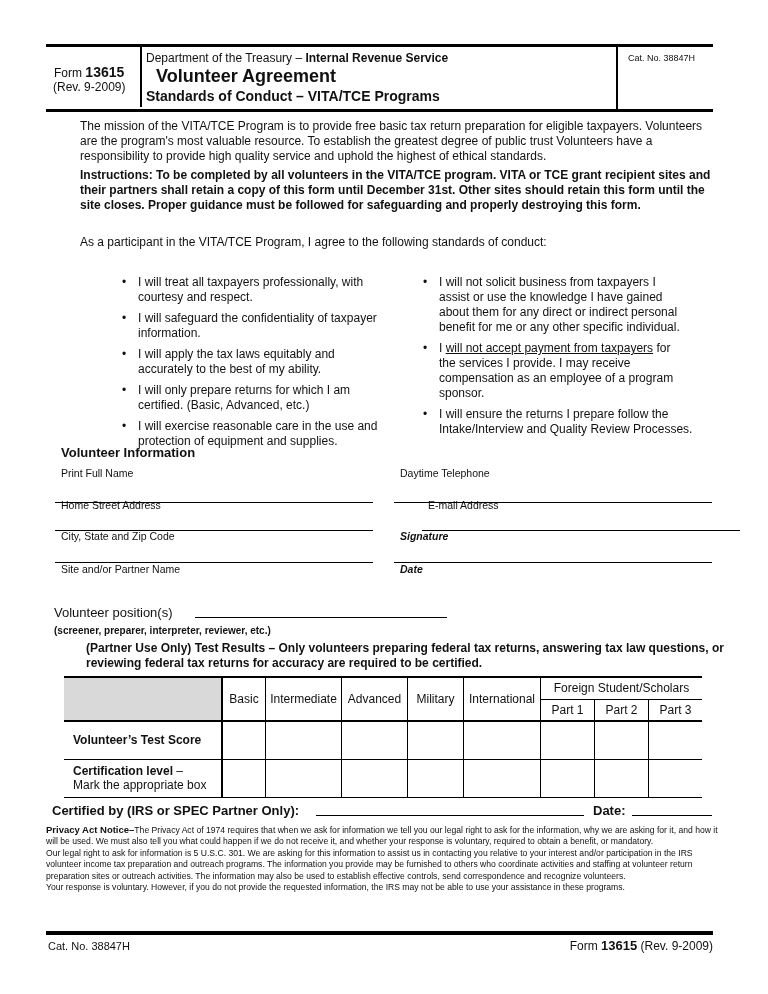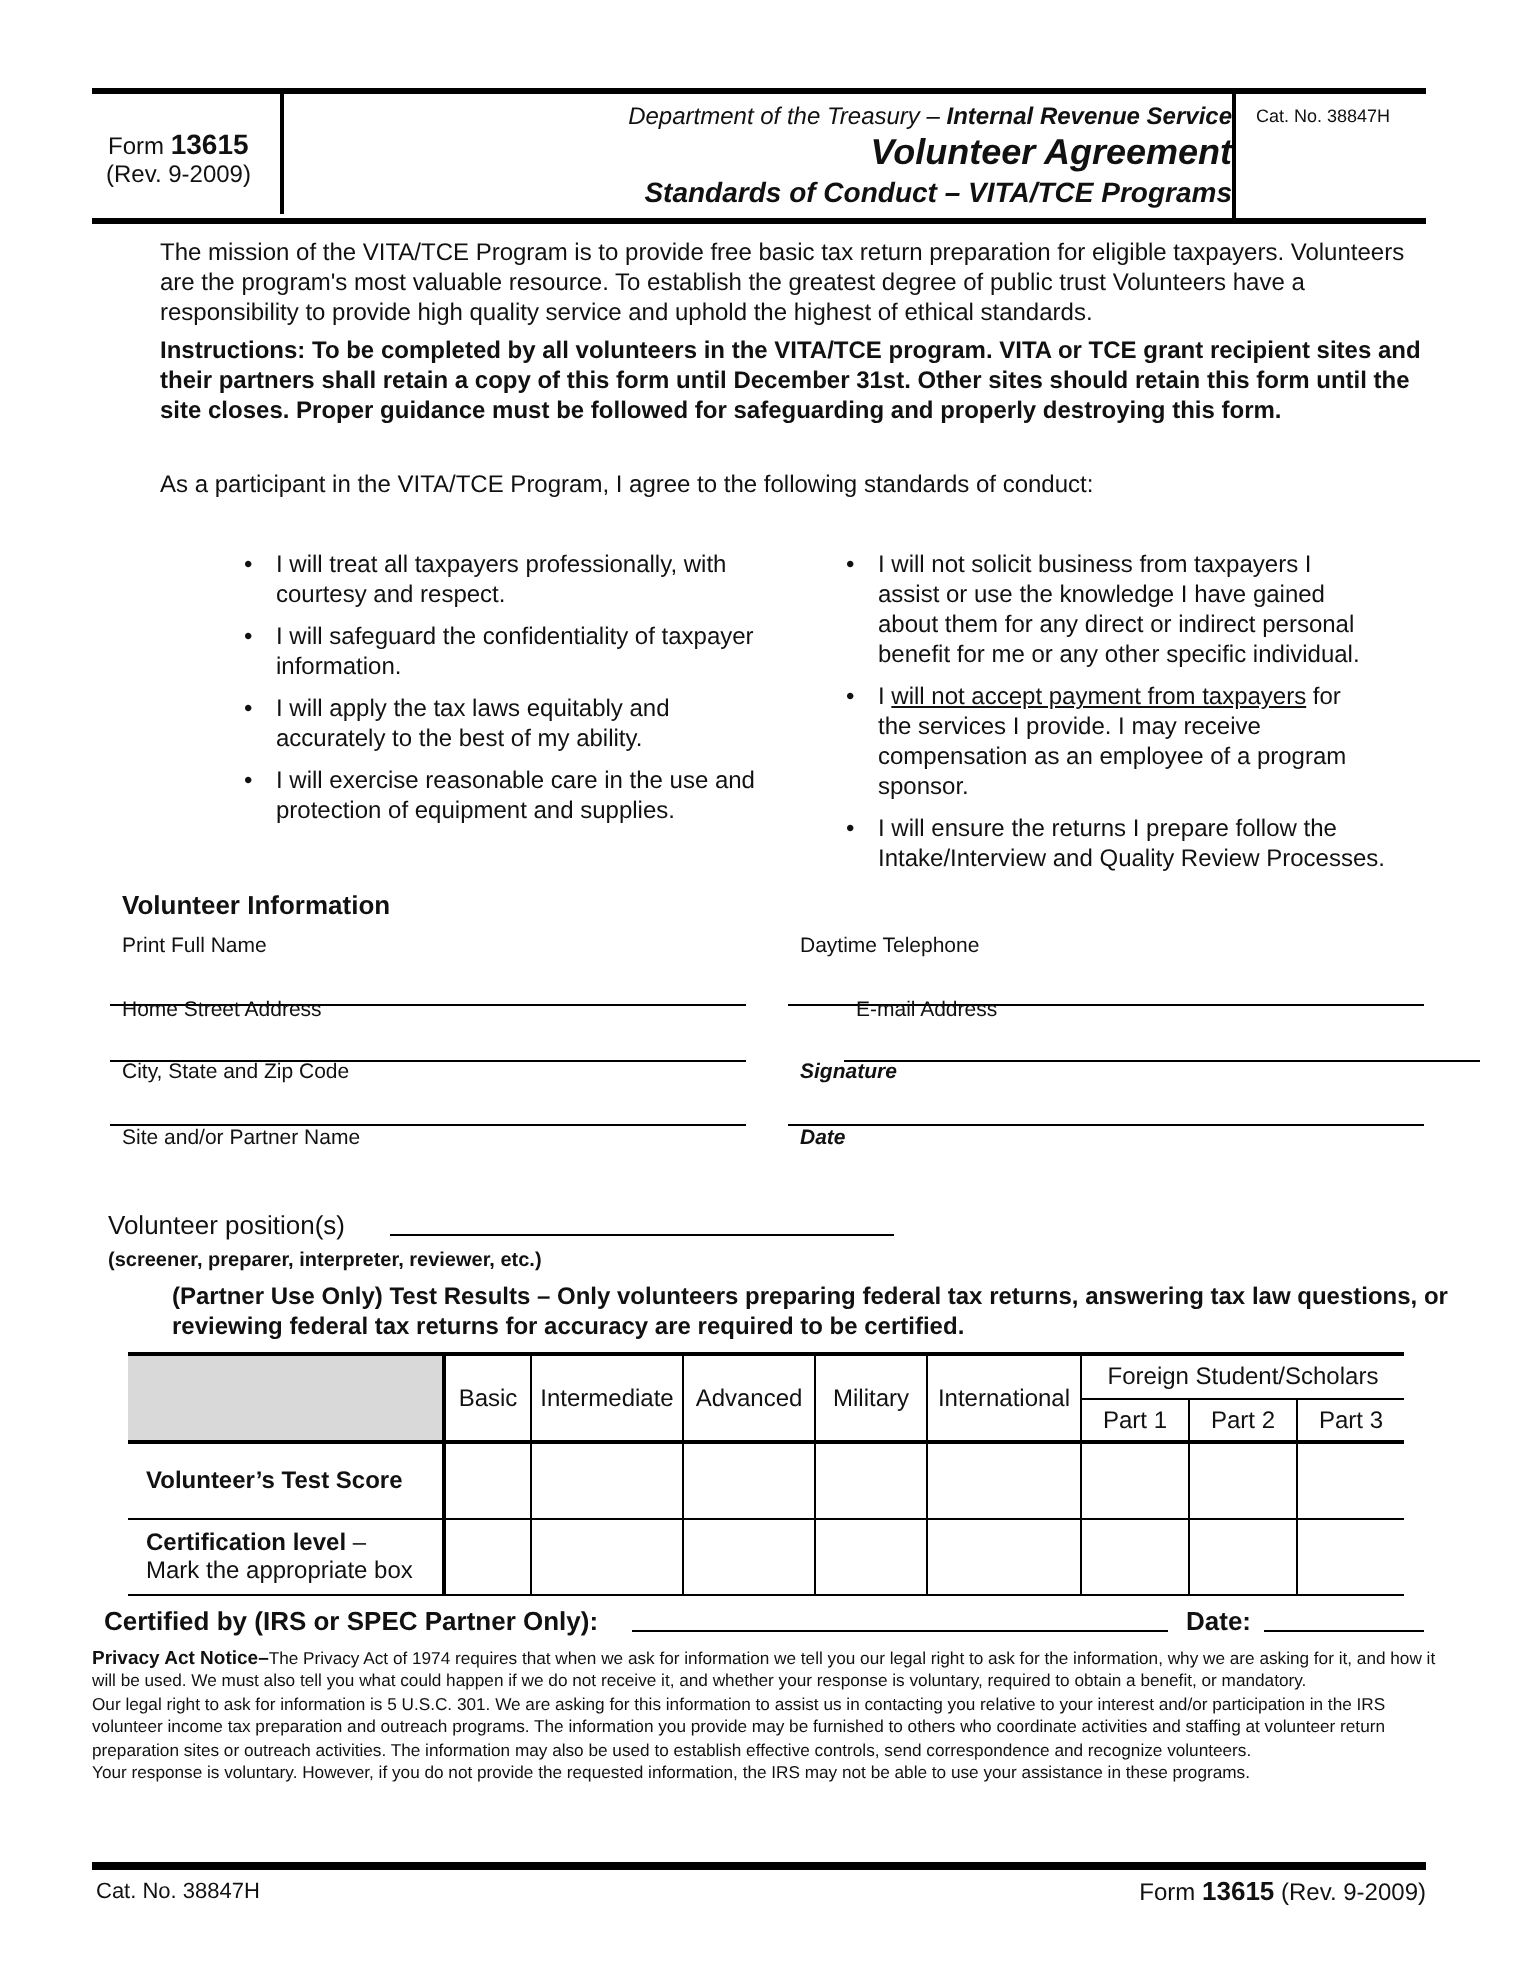--- a/index.html
+++ b/index.html
@@ -10,21 +10,21 @@
   .hdr { position: absolute; left: 46px; top: 44px; width: 667px; height: 62px;
          border-top: 3px solid #000; border-bottom: 3px solid #000; }
   .hdr-left { position: absolute; left: 0; top: 0; width: 94px; height: 60px;
               border-right: 2px solid #000; }
   .hdr-right { position: absolute; right: 0; top: 0; width: 95px; height: 62px;
                border-left: 2px solid #000; }
   .form-no { position: absolute; left: 8px; top: 17px; font-size: 12px; }
   .form-no b { font-size: 14px; }
   .form-rev { position: absolute; left: 7px; top: 33px; font-size: 12px; }
   .cat-top { position: absolute; left: 10px; top: 6px; font-size: 9px; }
-  .hdr-mid { position: absolute; left: 80px; right: 97px; top: 0; text-align: right; font-style: italic; }
+  .hdr-mid { position: absolute; left: 100px; right: 97px; top: 0; text-align: left; }
   .dept { margin-top: 4px; font-size: 12px; }
   .title { font-size: 18px; font-weight: bold; margin-top: 1px; padding-left: 10px; }
   .subtitle { font-size: 14px; font-weight: bold; margin-top: 1px; }
 
   .p { position: absolute; left: 80px; width: 640px; font-size: 12px; line-height: 15px; }
   .bold { font-weight: bold; }
 
   ul.bul { list-style: none; margin: 16px; padding: 0; position: absolute; font-size: 12px; line-height: 15px; }
   ul.bul li { position: relative; padding-left: 16px; margin-bottom: 6px; }
   ul.bul li::before { content: "\2022"; position: absolute; left: 0; top: 0; font-size: 12px; }
@@ -84,20 +84,21 @@
 </div>
 
 <div class="p" style="top:119px;">The mission of the VITA/TCE Program is to provide free basic tax return preparation for eligible taxpayers. Volunteers are the program's most valuable resource. To establish the greatest degree of public trust Volunteers have a responsibility to provide high quality service and uphold the highest of ethical standards.</div>
 <div class="p bold" style="top:168px; width:645px;">Instructions: To be completed by all volunteers in the VITA/TCE program.  VITA or TCE grant recipient sites and their partners shall retain a copy of this form until December 31st.  Other sites should retain this form until the site closes. Proper guidance must be followed for safeguarding and properly destroying this form.</div>
 <div class="p" style="top:235px;">As a participant in the VITA/TCE Program, I agree to the following standards of conduct:</div>
 
 <ul class="bul" style="left:106px; top:259px; width:268px;">
   <li>I will treat all taxpayers professionally, with courtesy and respect.</li>
   <li>I will safeguard the confidentiality of taxpayer information.</li>
   <li>I will apply the tax laws equitably and accurately to the best of my ability.</li>
+  <li>I will only prepare returns for which I am certified. (Basic, Advanced, etc.)</li>
   <li>I will exercise reasonable care in the use and protection of equipment and supplies.</li>
 </ul>
 <ul class="bul" style="left:407px; top:259px; width:290px;">
   <li style="width:250px;">I will not solicit business from taxpayers I assist or use the knowledge I have gained about them for any direct or indirect personal benefit for me or any other specific individual.</li>
   <li style="width:250px;"><span>I </span><span class="ul-text">will not accept payment from taxpayers</span><span> for the services I provide. I may receive compensation as an employee of a program sponsor.</span></li>
   <li>I will ensure the returns I prepare follow the Intake/Interview and Quality Review Processes.</li>
 </ul>
 
 <div class="sec-title">Volunteer Information</div>
 

